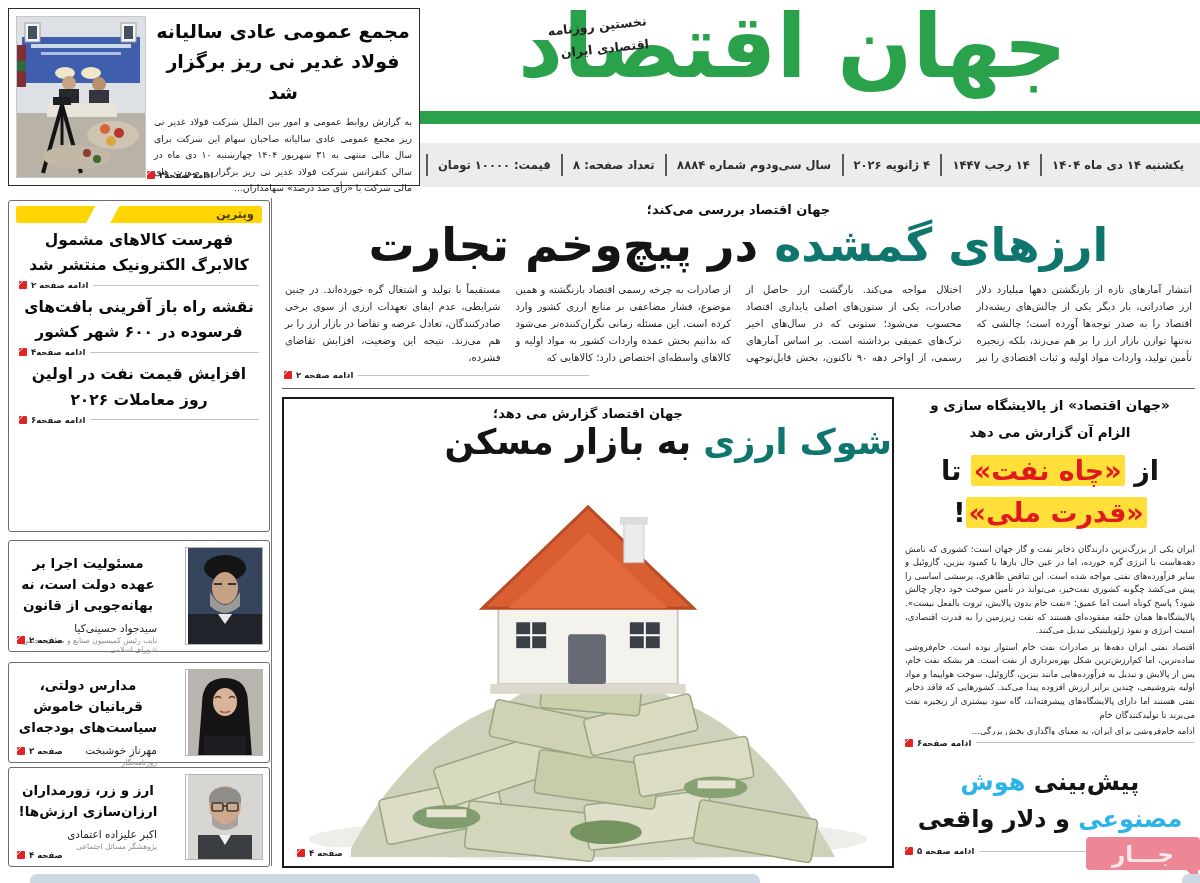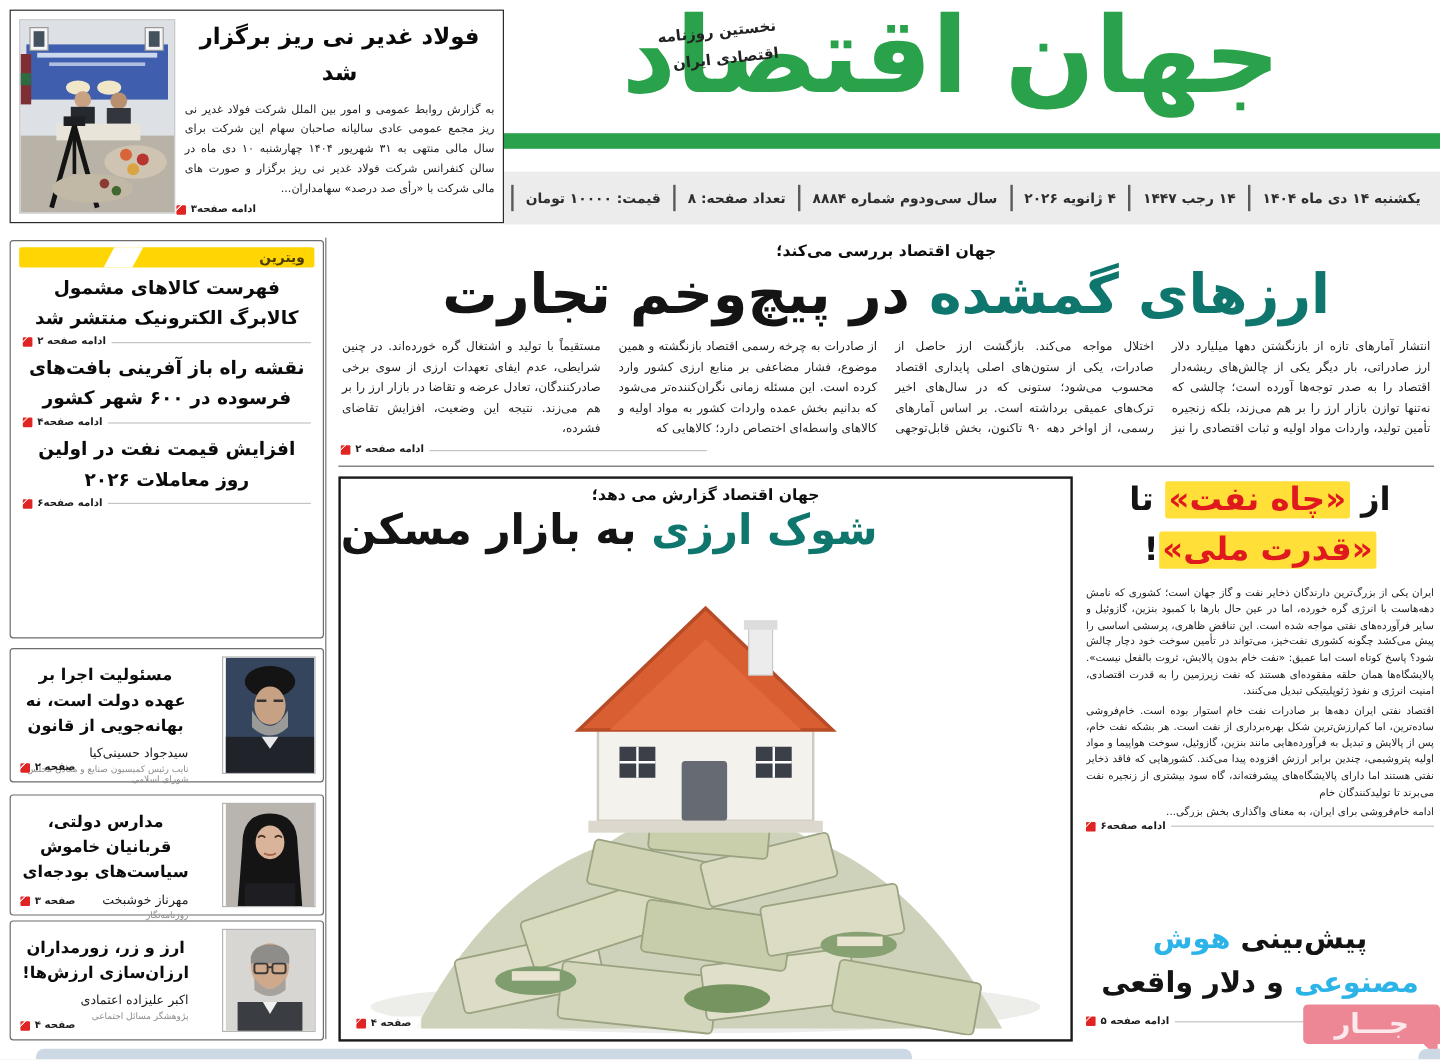--- a/index.html
+++ b/index.html
@@ -39,21 +39,21 @@
   .lead-headline{text-align:center;font-size:46px;font-weight:bold;line-height:1.15;letter-spacing:-1px;margin-top:2px;}
   .red{color:#0f766e;} .blk{color:#141414;}
   .lead-body{display:flex;gap:15px;margin-top:9px;max-height:86px;overflow:hidden;padding:0 3px;}
   .lead-col{flex:1;font-size:10px;line-height:1.7;text-align:justify;color:#1f1f1f;}
   .lead-marker{position:absolute;left:2px;top:174px;width:305px;}
   .h-rule-lead{position:absolute;left:282px;top:388px;width:913px;height:1px;background:#666;}
   
   .housing{position:absolute;left:282px;top:397px;width:612px;height:471px;border:2px solid #1a1a1a;
            background:#fff;box-sizing:border-box;}
   .housing-kicker{text-align:center;font-size:13px;font-weight:bold;color:#0e0e0e;margin-top:7px;}
-  .housing-headline{text-align:left;font-size:35px;font-weight:bold;line-height:1.25;letter-spacing:-1px;}
+  .housing-headline{text-align:right;font-size:35px;font-weight:bold;line-height:1.25;letter-spacing:-1px;}
   .housing-photo{position:absolute;left:3px;right:3px;top:90px;bottom:3px;overflow:hidden;}
   .housing-marker{position:absolute;left:10px;bottom:7px;background:rgba(255,255,255,.85);padding:1px 3px;}
   
   .right-col{position:absolute;left:905px;top:392px;width:290px;height:476px;}
   .ref-kicker{text-align:center;font-size:13.5px;font-weight:bold;line-height:2.0;color:#0d0d0d;}
   .ref-kicker span{display:block;}
   .ref-headline{text-align:center;font-size:27px;font-weight:bold;line-height:1.55;margin-top:4px;color:#141414;}
   .ref-headline .line{display:block;}
   .hl{color:#e0191f;background:#ffdf38;padding:0 3px;border-radius:2px;}
   .ref-body{font-size:8.6px;line-height:1.58;text-align:justify;color:#1a1a1a;margin-top:9px;
@@ -95,20 +95,21 @@
   .ad-right{position:absolute;left:1182px;top:874px;width:18px;height:9px;background:#ccd8e4;border-radius:7px 0 0 0;}
 </style>
 </head>
 <body>
 
 <div class="page">
 
   <div class="tl-box">
     <div class="tl-content">
       <div class="tl-title">
+        <span>مجمع عمومی عادی سالیانه</span>
         <span>فولاد غدیر نی ریز برگزار شد</span>
       </div>
       <div class="tl-body">به گزارش روابط عمومی و امور بین الملل شرکت فولاد غدیر نی ریز مجمع عمومی عادی سالیانه صاحبان سهام این شرکت برای سال مالی منتهی به ۳۱ شهریور ۱۴۰۴ چهارشنبه ۱۰ دی ماه در سالن کنفرانس شرکت فولاد غدیر نی ریز برگزار و صورت های مالی شرکت با «رأی صد درصد» سهامداران...</div>
     </div>
     <div class="tl-photo">
       <svg width="128" height="160" viewBox="0 0 128 160" xmlns="http://www.w3.org/2000/svg">
         <rect width="128" height="160" fill="#dde1e6"></rect>
         <rect x="0" y="96" width="128" height="64" fill="#b9b2a6"></rect>
         <rect x="5" y="20" width="118" height="46" fill="#3f5fae"></rect>
         <rect x="14" y="27" width="100" height="4" fill="#e8edf8" opacity=".85"></rect>
@@ -229,20 +230,24 @@
         </g>
       </svg>
     </div>
     <div class="cmark housing-marker">
       <span class="flag"></span>
       <span class="cmark-t">صفحه ۴</span>
     </div>
   </div>
 
   <div class="right-col">
+    <div class="ref-kicker">
+      <span>«جهان اقتصاد» از پالایشگاه سازی و</span>
+      <span>الزام آن گزارش می دهد</span>
+    </div>
     <div class="ref-headline">
       <span class="line"><span>از </span><span class="hl">«چاه نفت»</span><span> تا</span></span>
       <span class="line"><span class="hl">«قدرت ملی»</span><span>!</span></span>
     </div>
     <div class="ref-body">
       <p>ایران یکی از بزرگ‌ترین دارندگان ذخایر نفت و گاز جهان است؛ کشوری که نامش دهه‌هاست با انرژی گره خورده، اما در عین حال بارها با کمبود بنزین، گازوئیل و سایر فرآورده‌های نفتی مواجه شده است. این تناقض ظاهری، پرسشی اساسی را پیش می‌کشد چگونه کشوری نفت‌خیز، می‌تواند در تأمین سوخت خود دچار چالش شود؟ پاسخ کوتاه است اما عمیق: «نفت خام بدون پالایش، ثروت بالفعل نیست». پالایشگاه‌ها همان حلقه مفقوده‌ای هستند که نفت زیرزمین را به قدرت اقتصادی، امنیت انرژی و نفوذ ژئوپلیتیکی تبدیل می‌کنند.</p>
       <p>اقتصاد نفتی ایران دهه‌ها بر صادرات نفت خام استوار بوده است. خام‌فروشی ساده‌ترین، اما کم‌ارزش‌ترین شکل بهره‌برداری از نفت است. هر بشکه نفت خام، پس از پالایش و تبدیل به فرآورده‌هایی مانند بنزین، گازوئیل، سوخت هواپیما و مواد اولیه پتروشیمی، چندین برابر ارزش افزوده پیدا می‌کند. کشورهایی که فاقد ذخایر نفتی هستند اما دارای پالایشگاه‌های پیشرفته‌اند، گاه سود بیشتری از زنجیره نفت می‌برند تا تولیدکنندگان خام</p>
       <p>ادامه خام‌فروشی برای ایران، به معنای واگذاری بخش بزرگی...</p>
     </div>
     <div class="cmark ref-marker">

